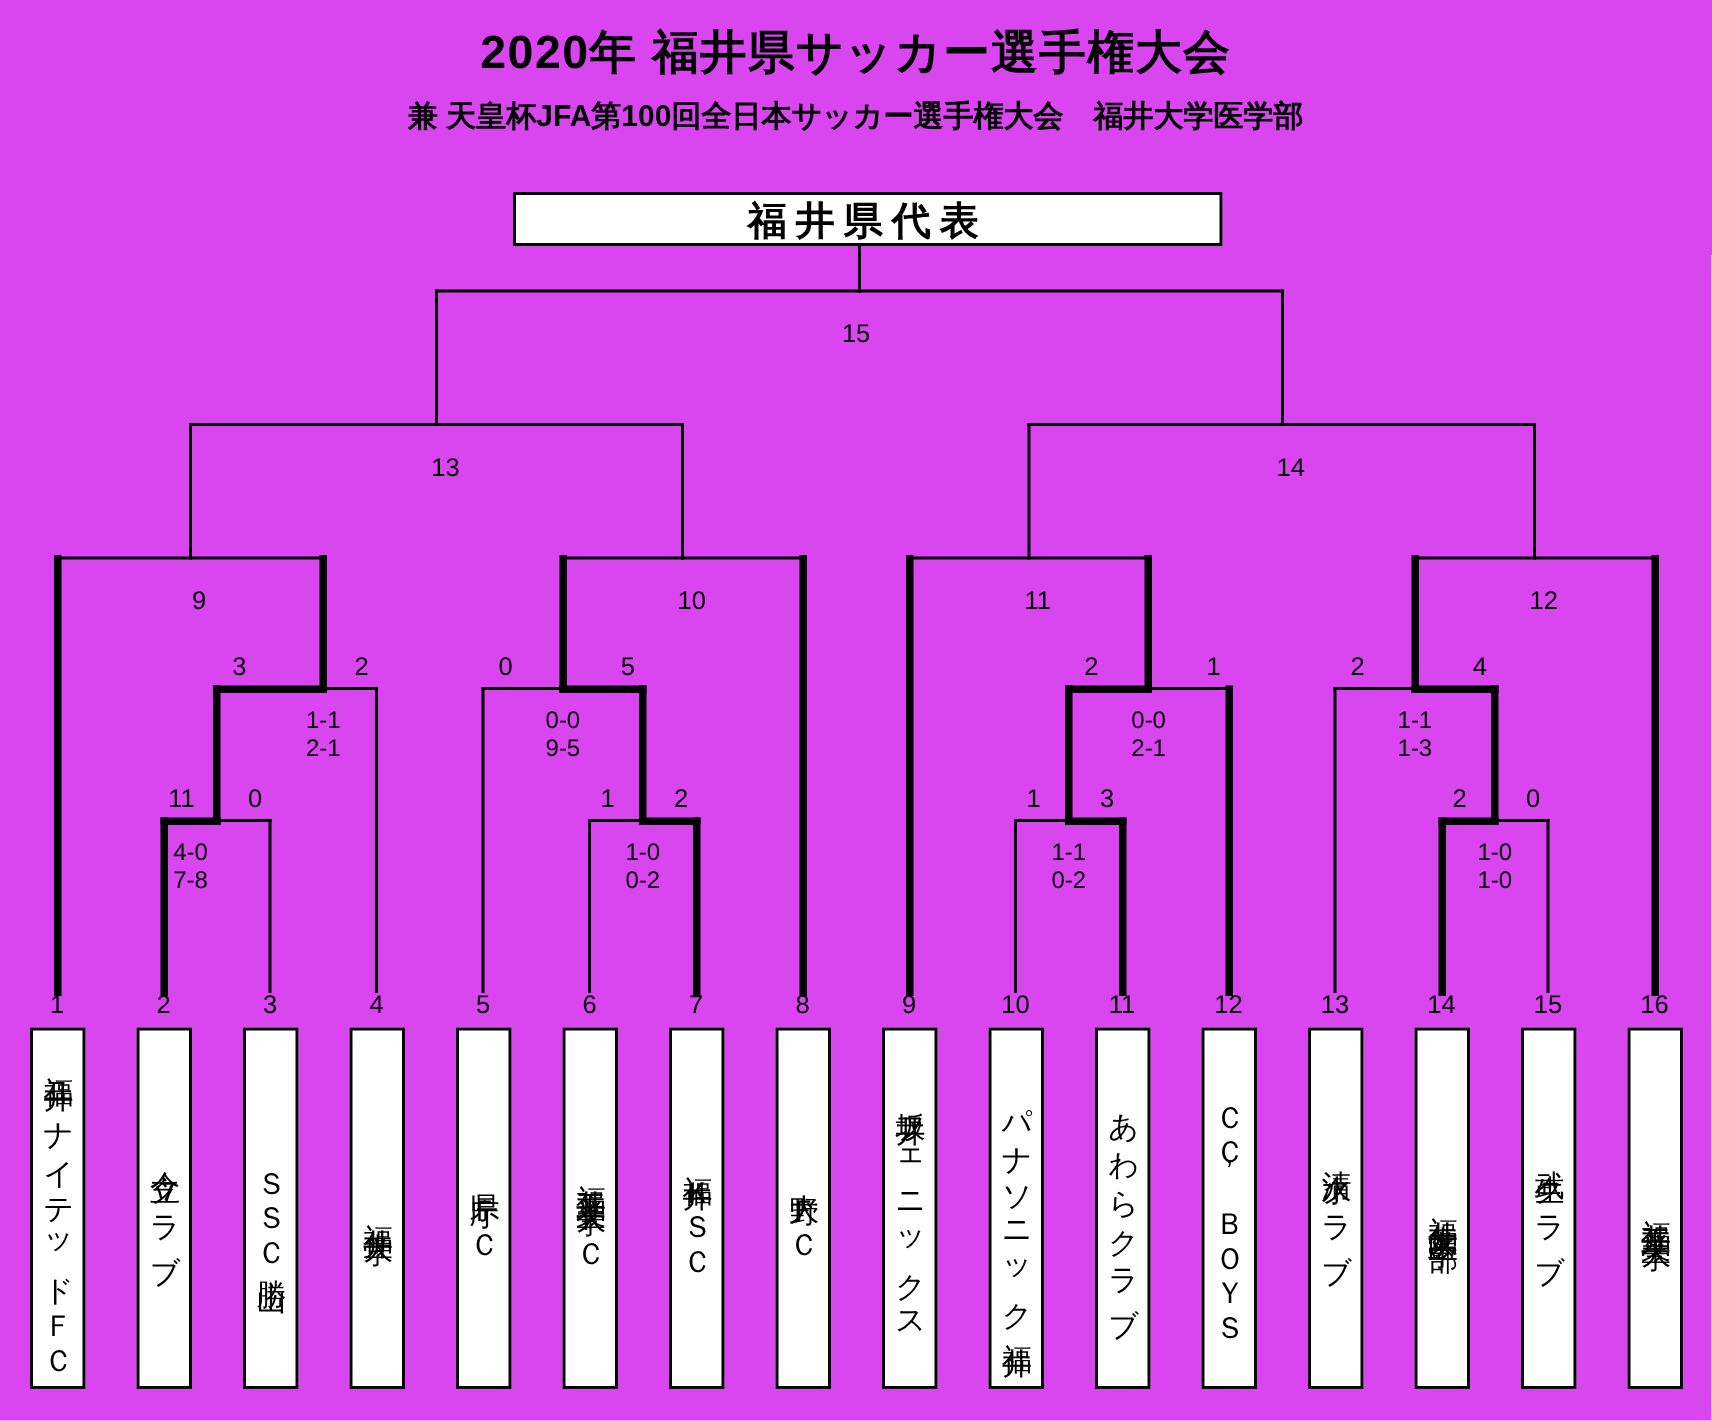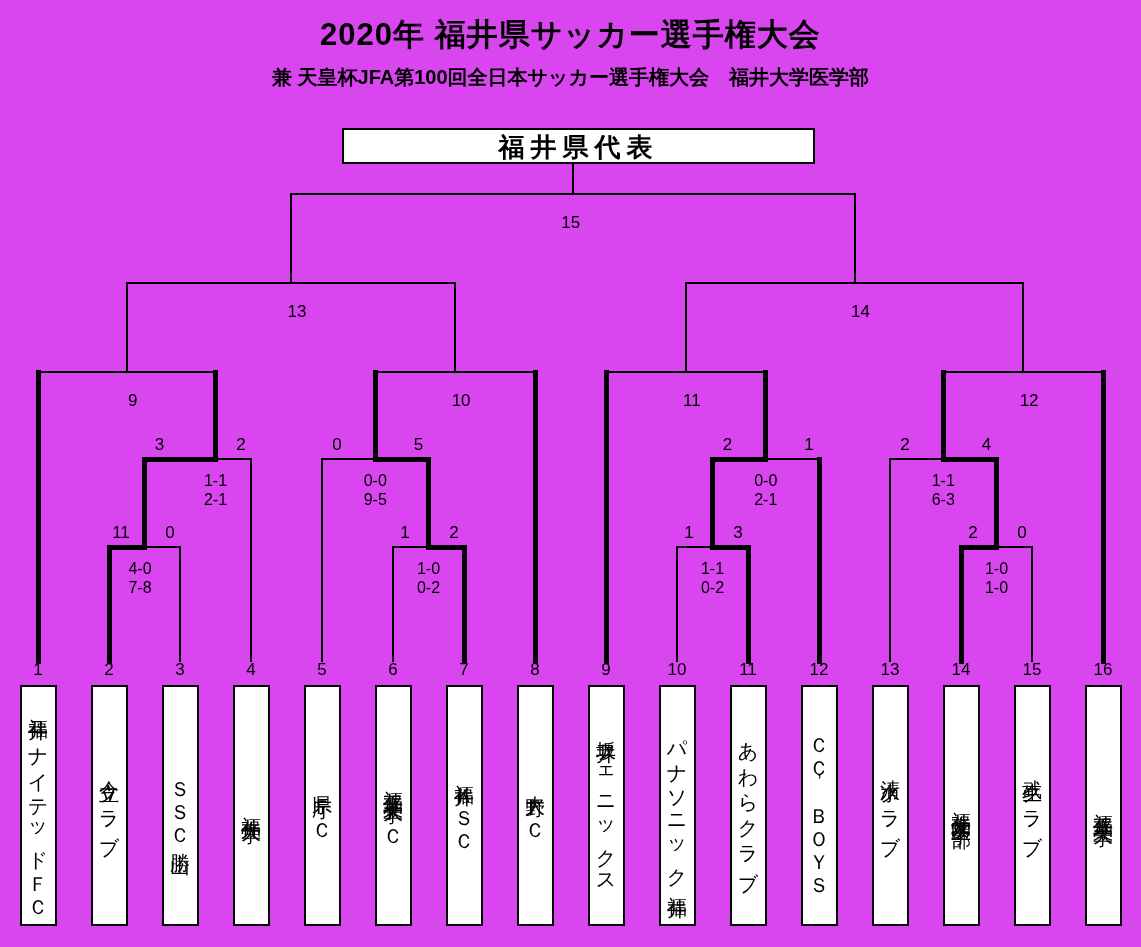--- a/index.html
+++ b/index.html
@@ -137,21 +137,21 @@
       <div class="line" style="left: 1100.5px; top: 369.5px; width: 5px; height: 294px;"></div>
       <div class="tnum" style="left: 1103px; top: 660px;">16</div>
       <div class="tbox" style="left: 1085px; top: 685px;">
         <span class="tname">福井工業大学</span>
       </div>
       <div class="line" style="left: 106.5px; top: 544.5px; width: 40.5px; height: 5px;"></div>
       <div class="line" style="left: 143.5px; top: 546px; width: 37.5px; height: 2px;"></div>
       <div class="line" style="left: 142px; top: 456.5px; width: 5px; height: 93px;"></div>
       <div class="score" style="left: 121px; top: 523px;">11</div>
       <div class="score" style="left: 170px; top: 523px;">0</div>
-      <div class="halves" style="left: 140px; top: 559px;">
+      <div class="halves" style="left: 127px; top: 559px;">
         <div>4-0</div>
         <div>7-8</div>
       </div>
       <div class="line" style="left: 142px; top: 456.5px; width: 76px; height: 5px;"></div>
       <div class="line" style="left: 214.5px; top: 458px; width: 37.5px; height: 2px;"></div>
       <div class="line" style="left: 213px; top: 369.5px; width: 5px; height: 92px;"></div>
       <div class="score" style="left: 159.5px; top: 435px;">3</div>
       <div class="score" style="left: 241px; top: 435px;">2</div>
       <div class="halves" style="left: 215.5px; top: 471px;">
         <div>1-1</div>
@@ -211,21 +211,21 @@
         <div>1-0</div>
         <div>1-0</div>
       </div>
       <div class="line" style="left: 889px; top: 458px; width: 55.25px; height: 2px;"></div>
       <div class="line" style="left: 940.75px; top: 456.5px; width: 58.25px; height: 5px;"></div>
       <div class="line" style="left: 940.75px; top: 369.5px; width: 5px; height: 92px;"></div>
       <div class="score" style="left: 905px; top: 435px;">2</div>
       <div class="score" style="left: 986.5px; top: 435px;">4</div>
       <div class="halves" style="left: 943.25px; top: 471px;">
         <div>1-1</div>
-        <div>6-3</div>
+        <div>1-3</div>
       </div>
       <div class="line" style="left: 942.25px; top: 371px; width: 161.75px; height: 2px;"></div>
       <div class="line" style="left: 1022.12px; top: 282px; width: 2px; height: 91px;"></div>
       <div class="mnum" style="left: 1029.12px; top: 391px;">12</div>
       <div class="line" style="left: 125.75px; top: 282px; width: 330.375px; height: 2px;"></div>
       <div class="line" style="left: 289.938px; top: 193px; width: 2px; height: 91px;"></div>
       <div class="mnum" style="left: 296.938px; top: 302px;">13</div>
       <div class="line" style="left: 684.875px; top: 282px; width: 339.25px; height: 2px;"></div>
       <div class="line" style="left: 853.5px; top: 193px; width: 2px; height: 91px;"></div>
       <div class="mnum" style="left: 860.5px; top: 302px;">14</div>

